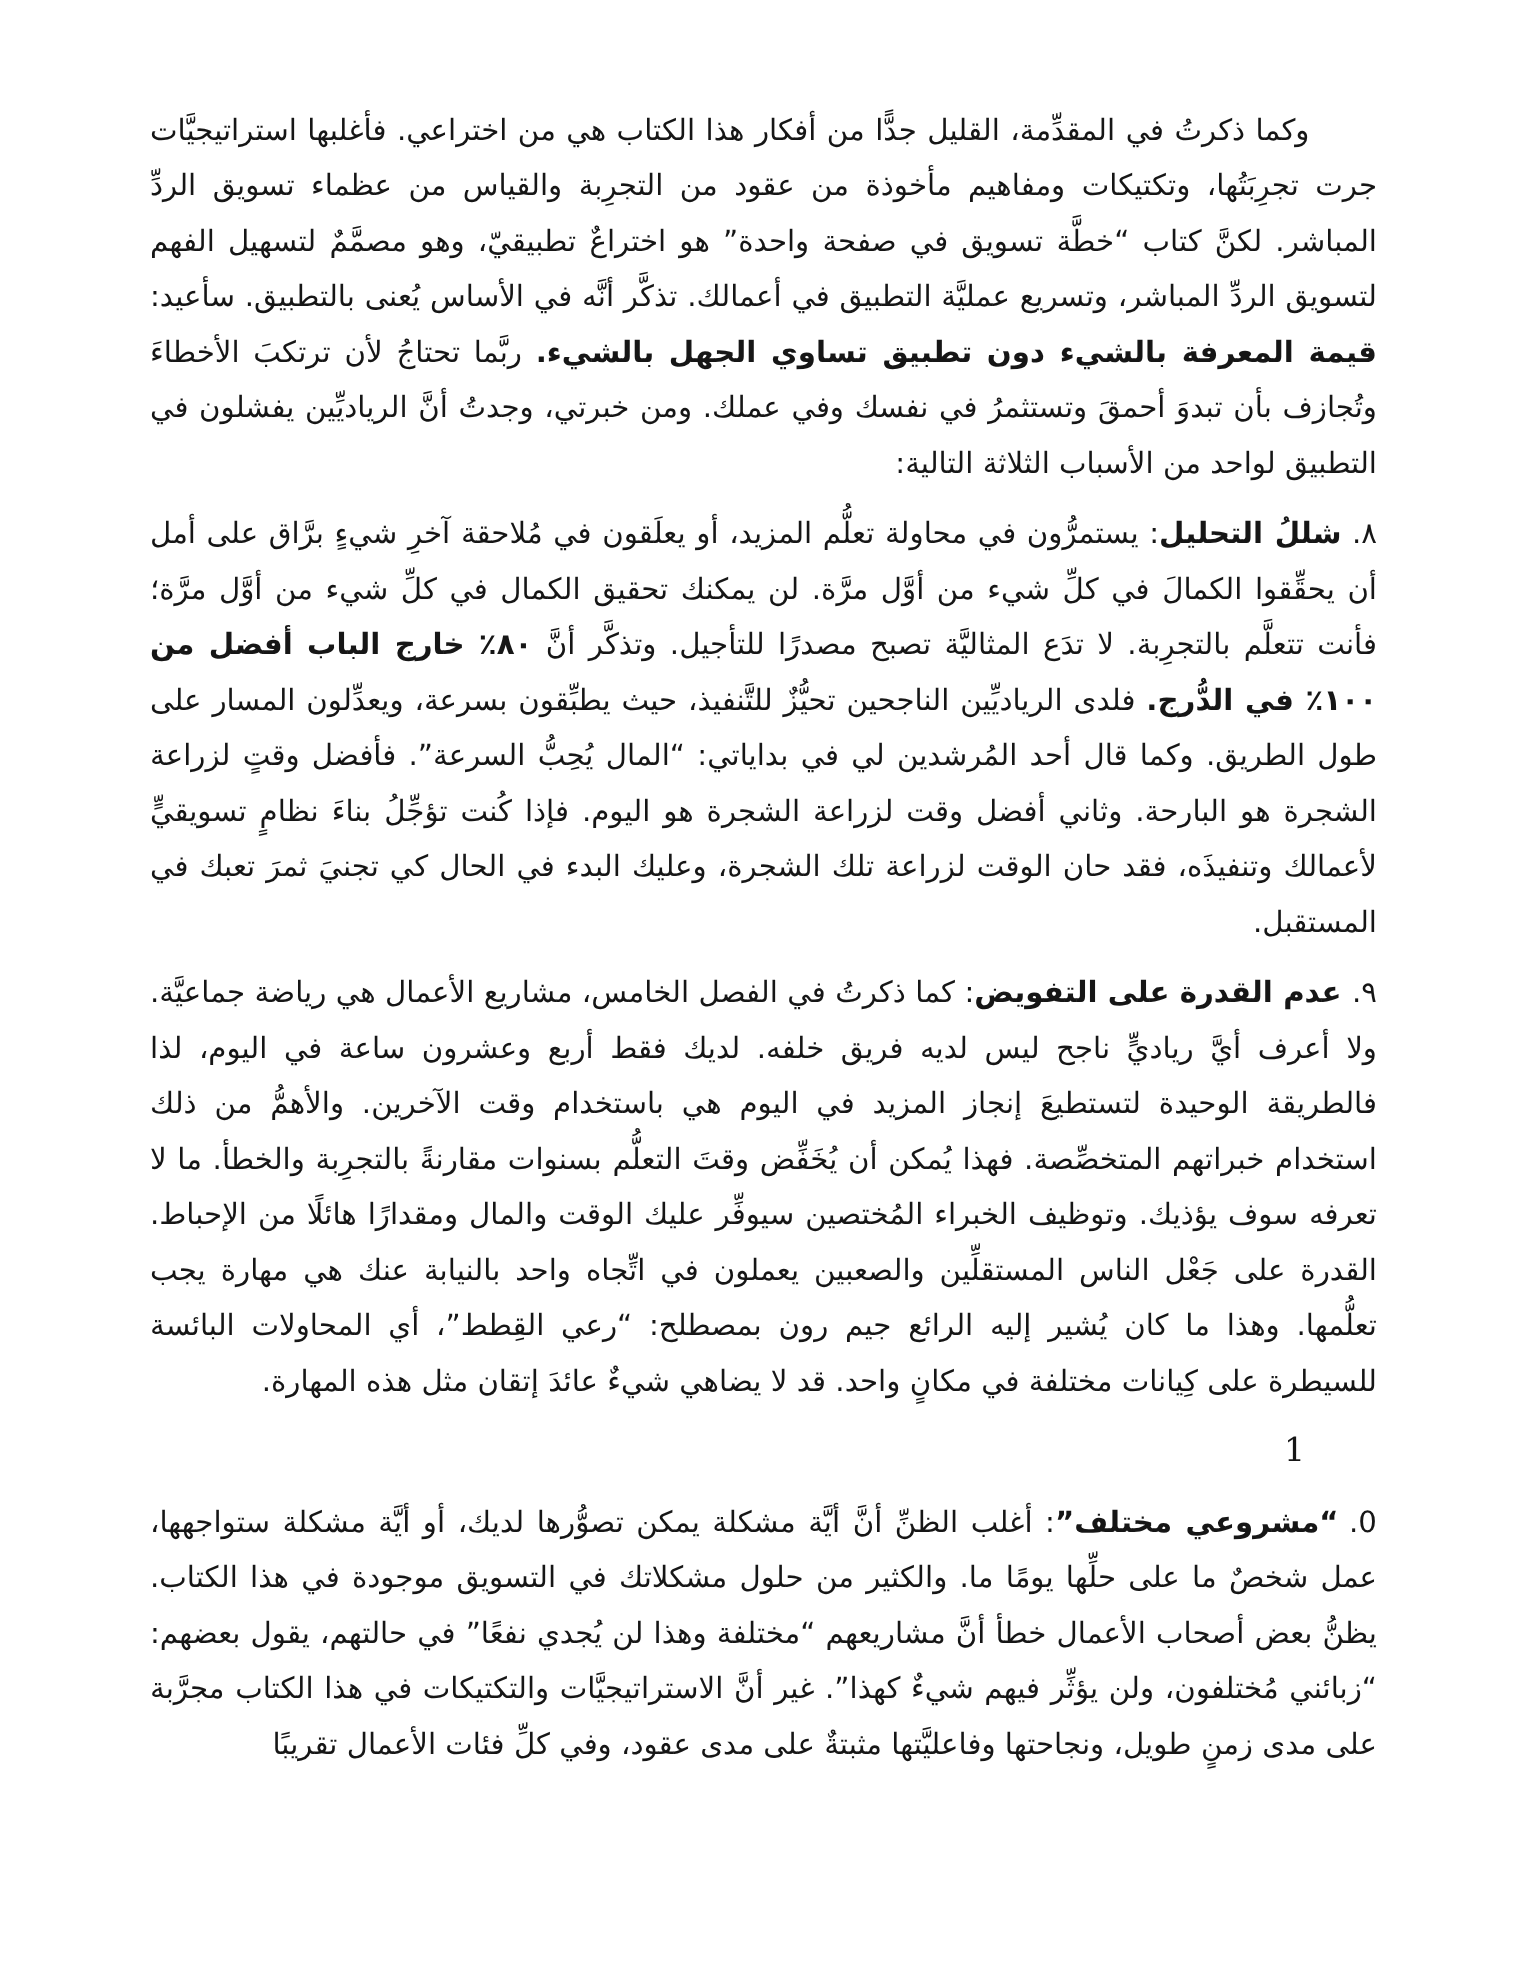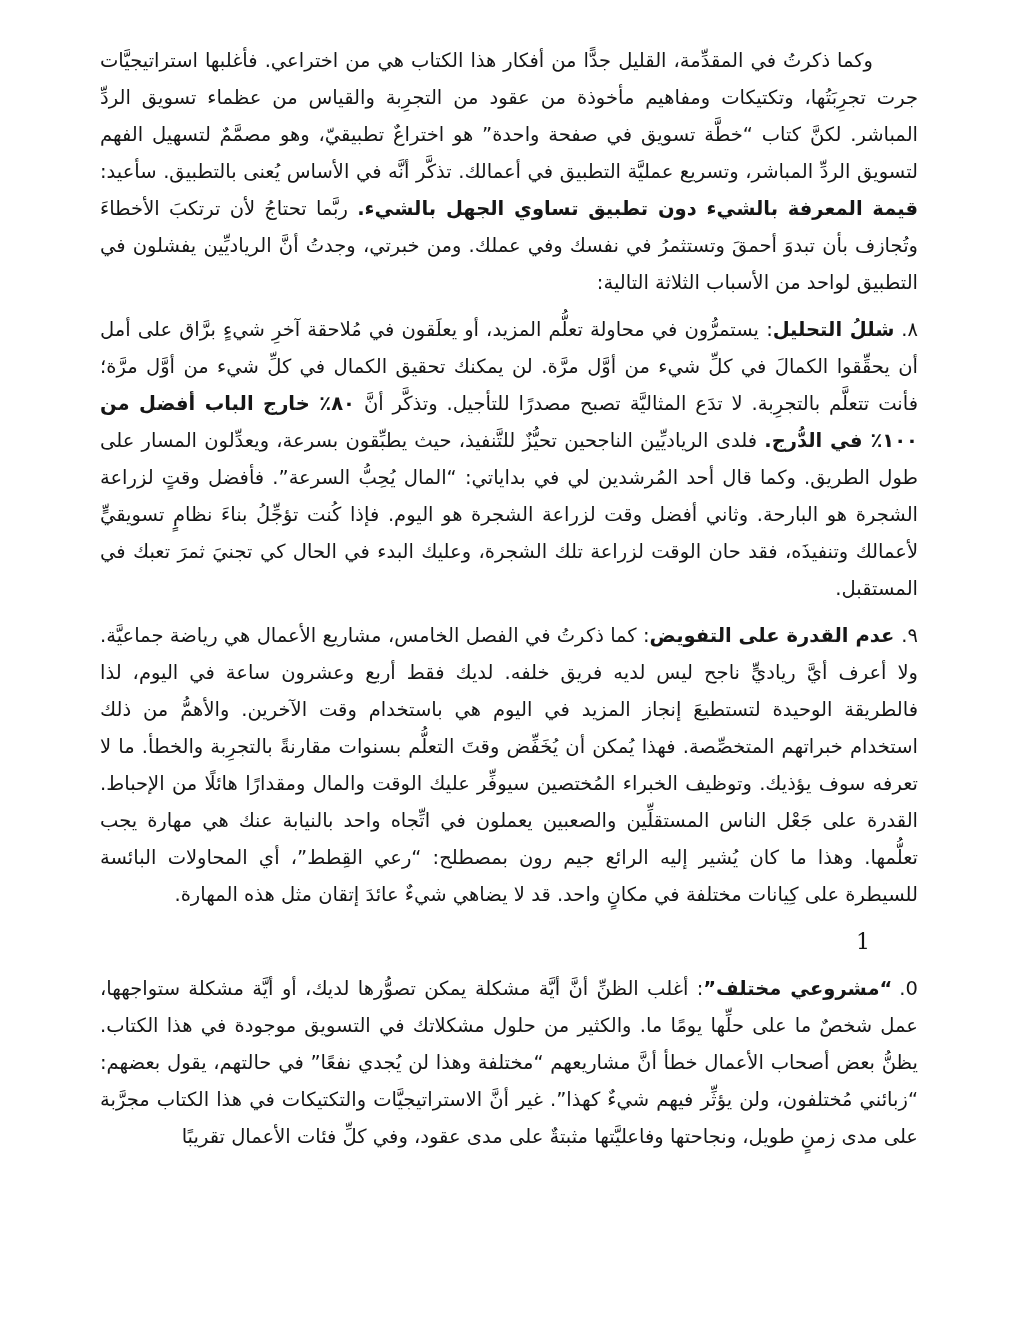--- a/index.html
+++ b/index.html
@@ -1,21 +1,21 @@
 <!DOCTYPE html>
 <html lang="ar" dir="rtl"><head>
 <meta charset="utf-8">
 <style>
   html, body { margin: 0; padding: 0; background: #ffffff; }
   body { width: 1020px; height: 1320px; overflow: hidden; }
   .page {
     box-sizing: border-box;
     width: 1020px;
     height: 1320px;
-    padding: 42px 102px 0 100px;
+    padding: 68px 102px 0 100px;
     direction: rtl;
     unicode-bidi: embed;
     font-family: "DejaVu Sans", sans-serif;
     font-size: 19.5px;
     line-height: 37px;
     color: #161616;
     text-align: justify;
     background: #ffffff;
   }
   .para { margin: 0; padding: 0; }

